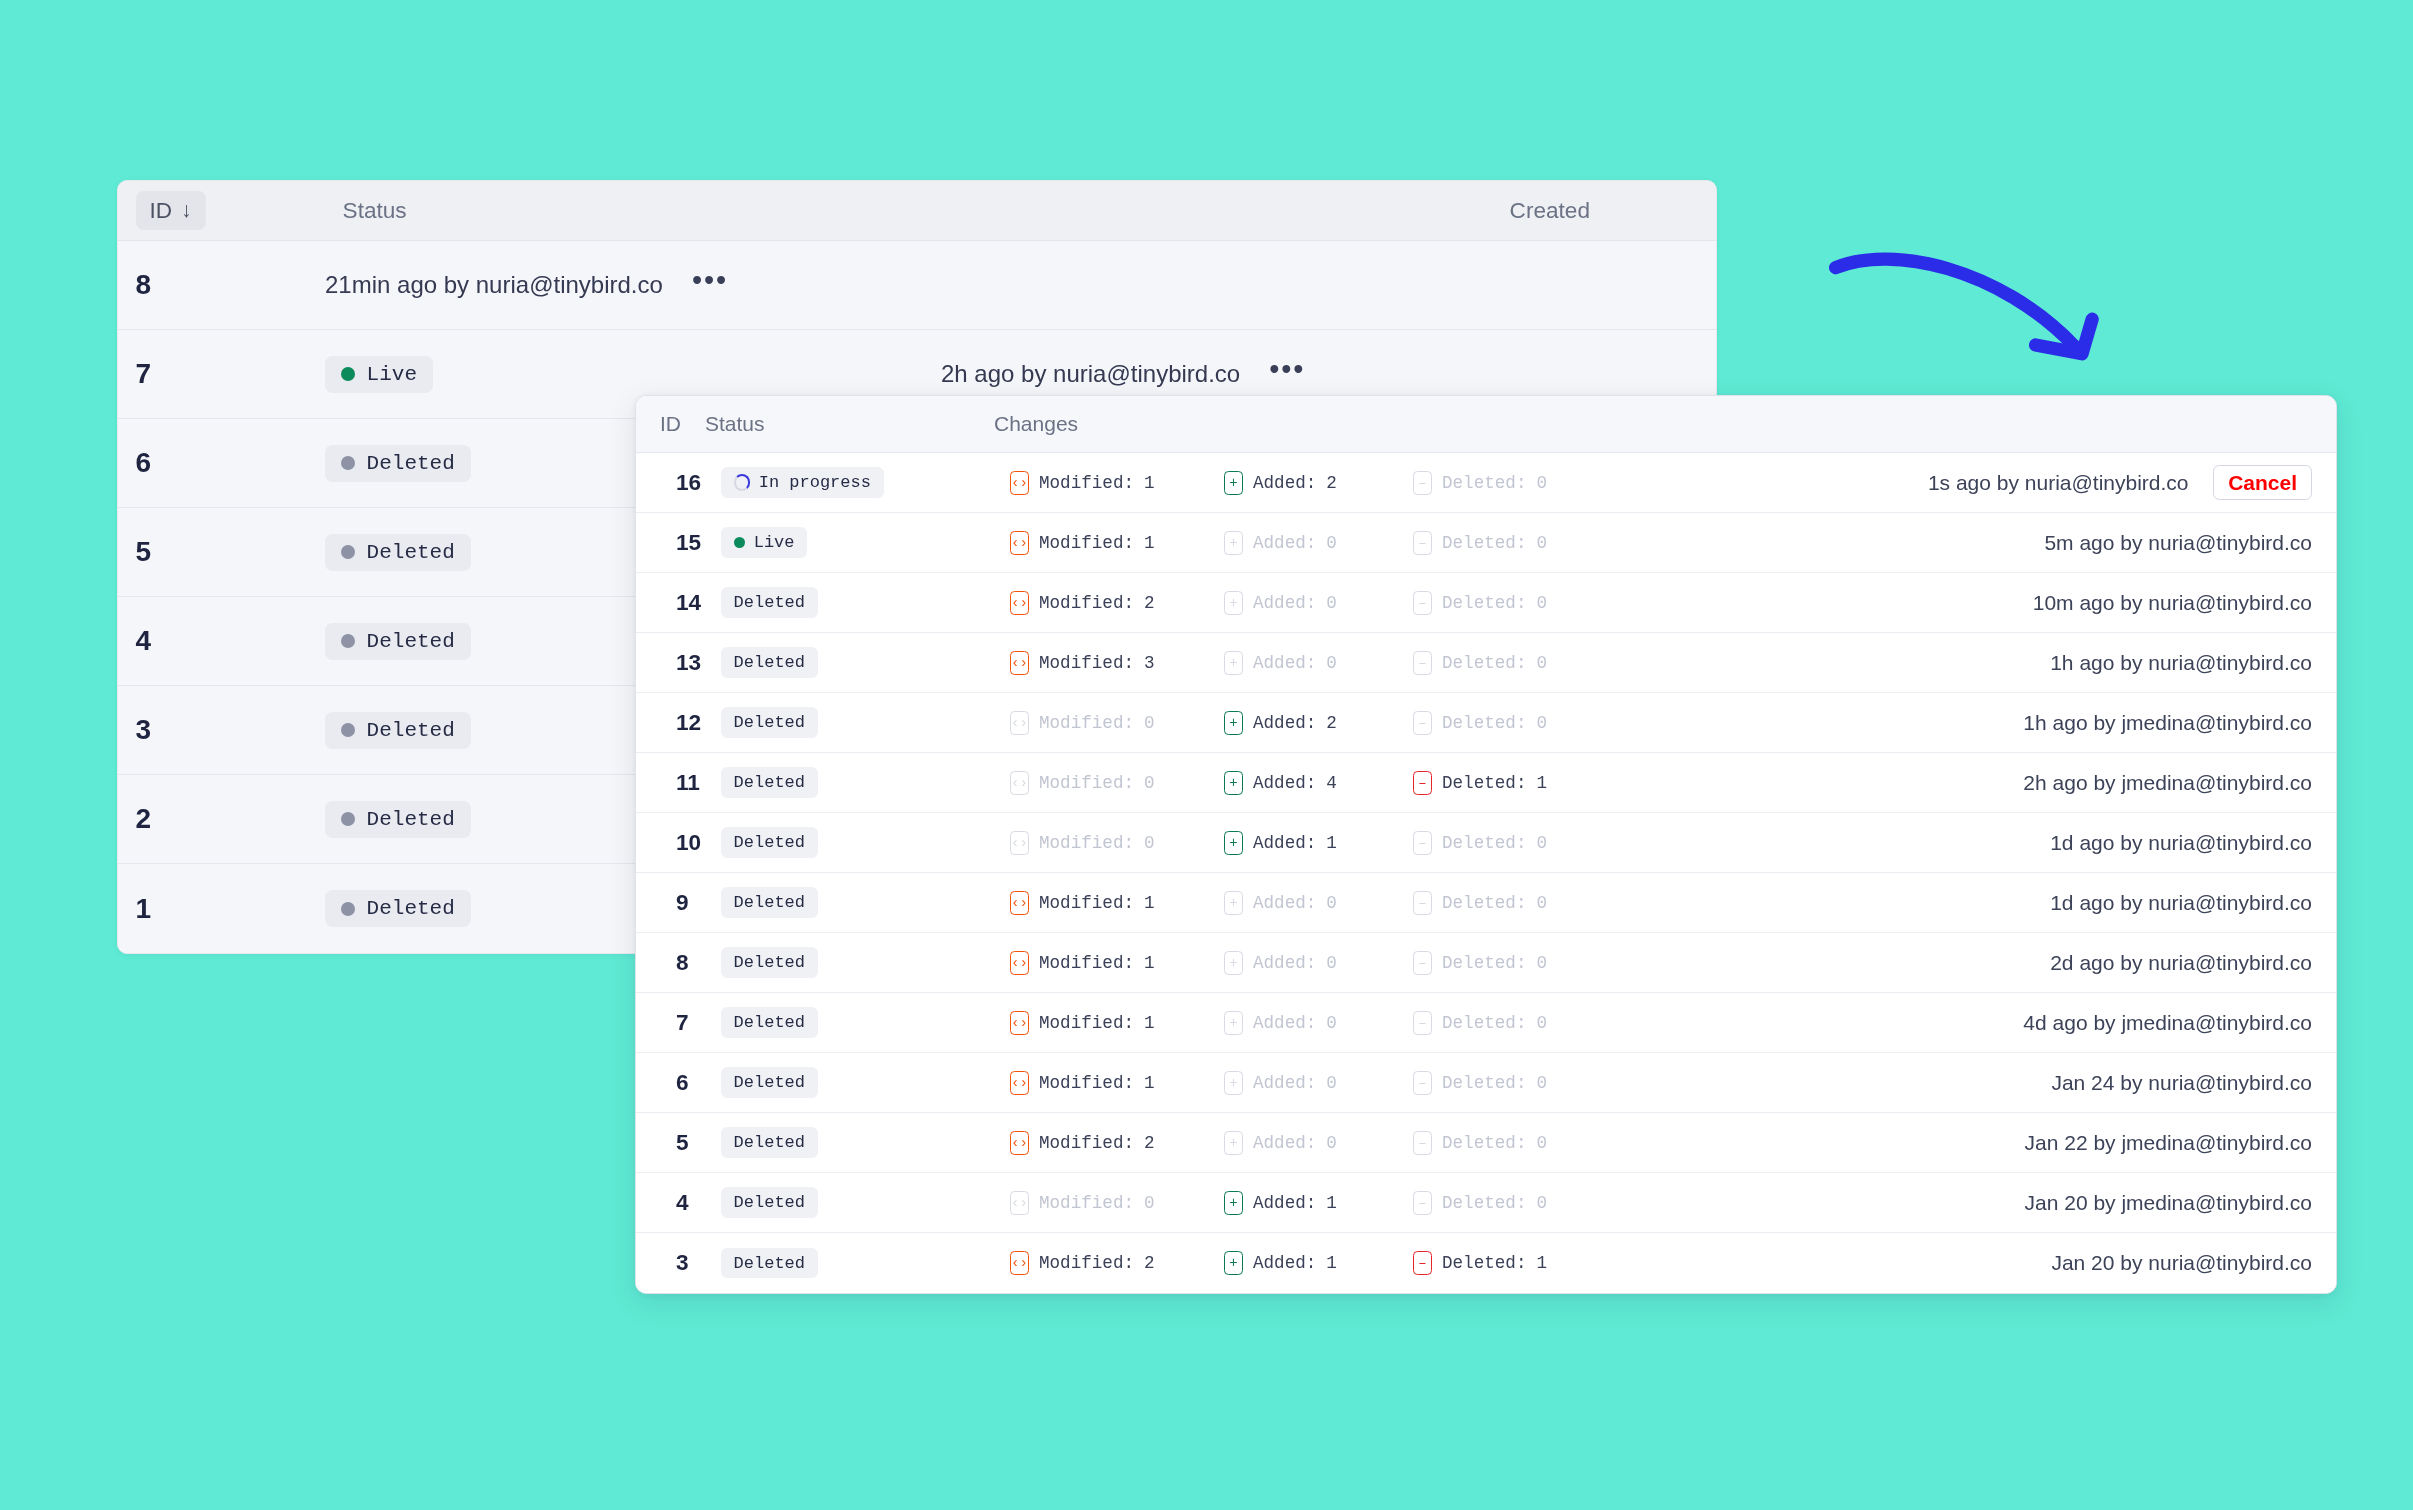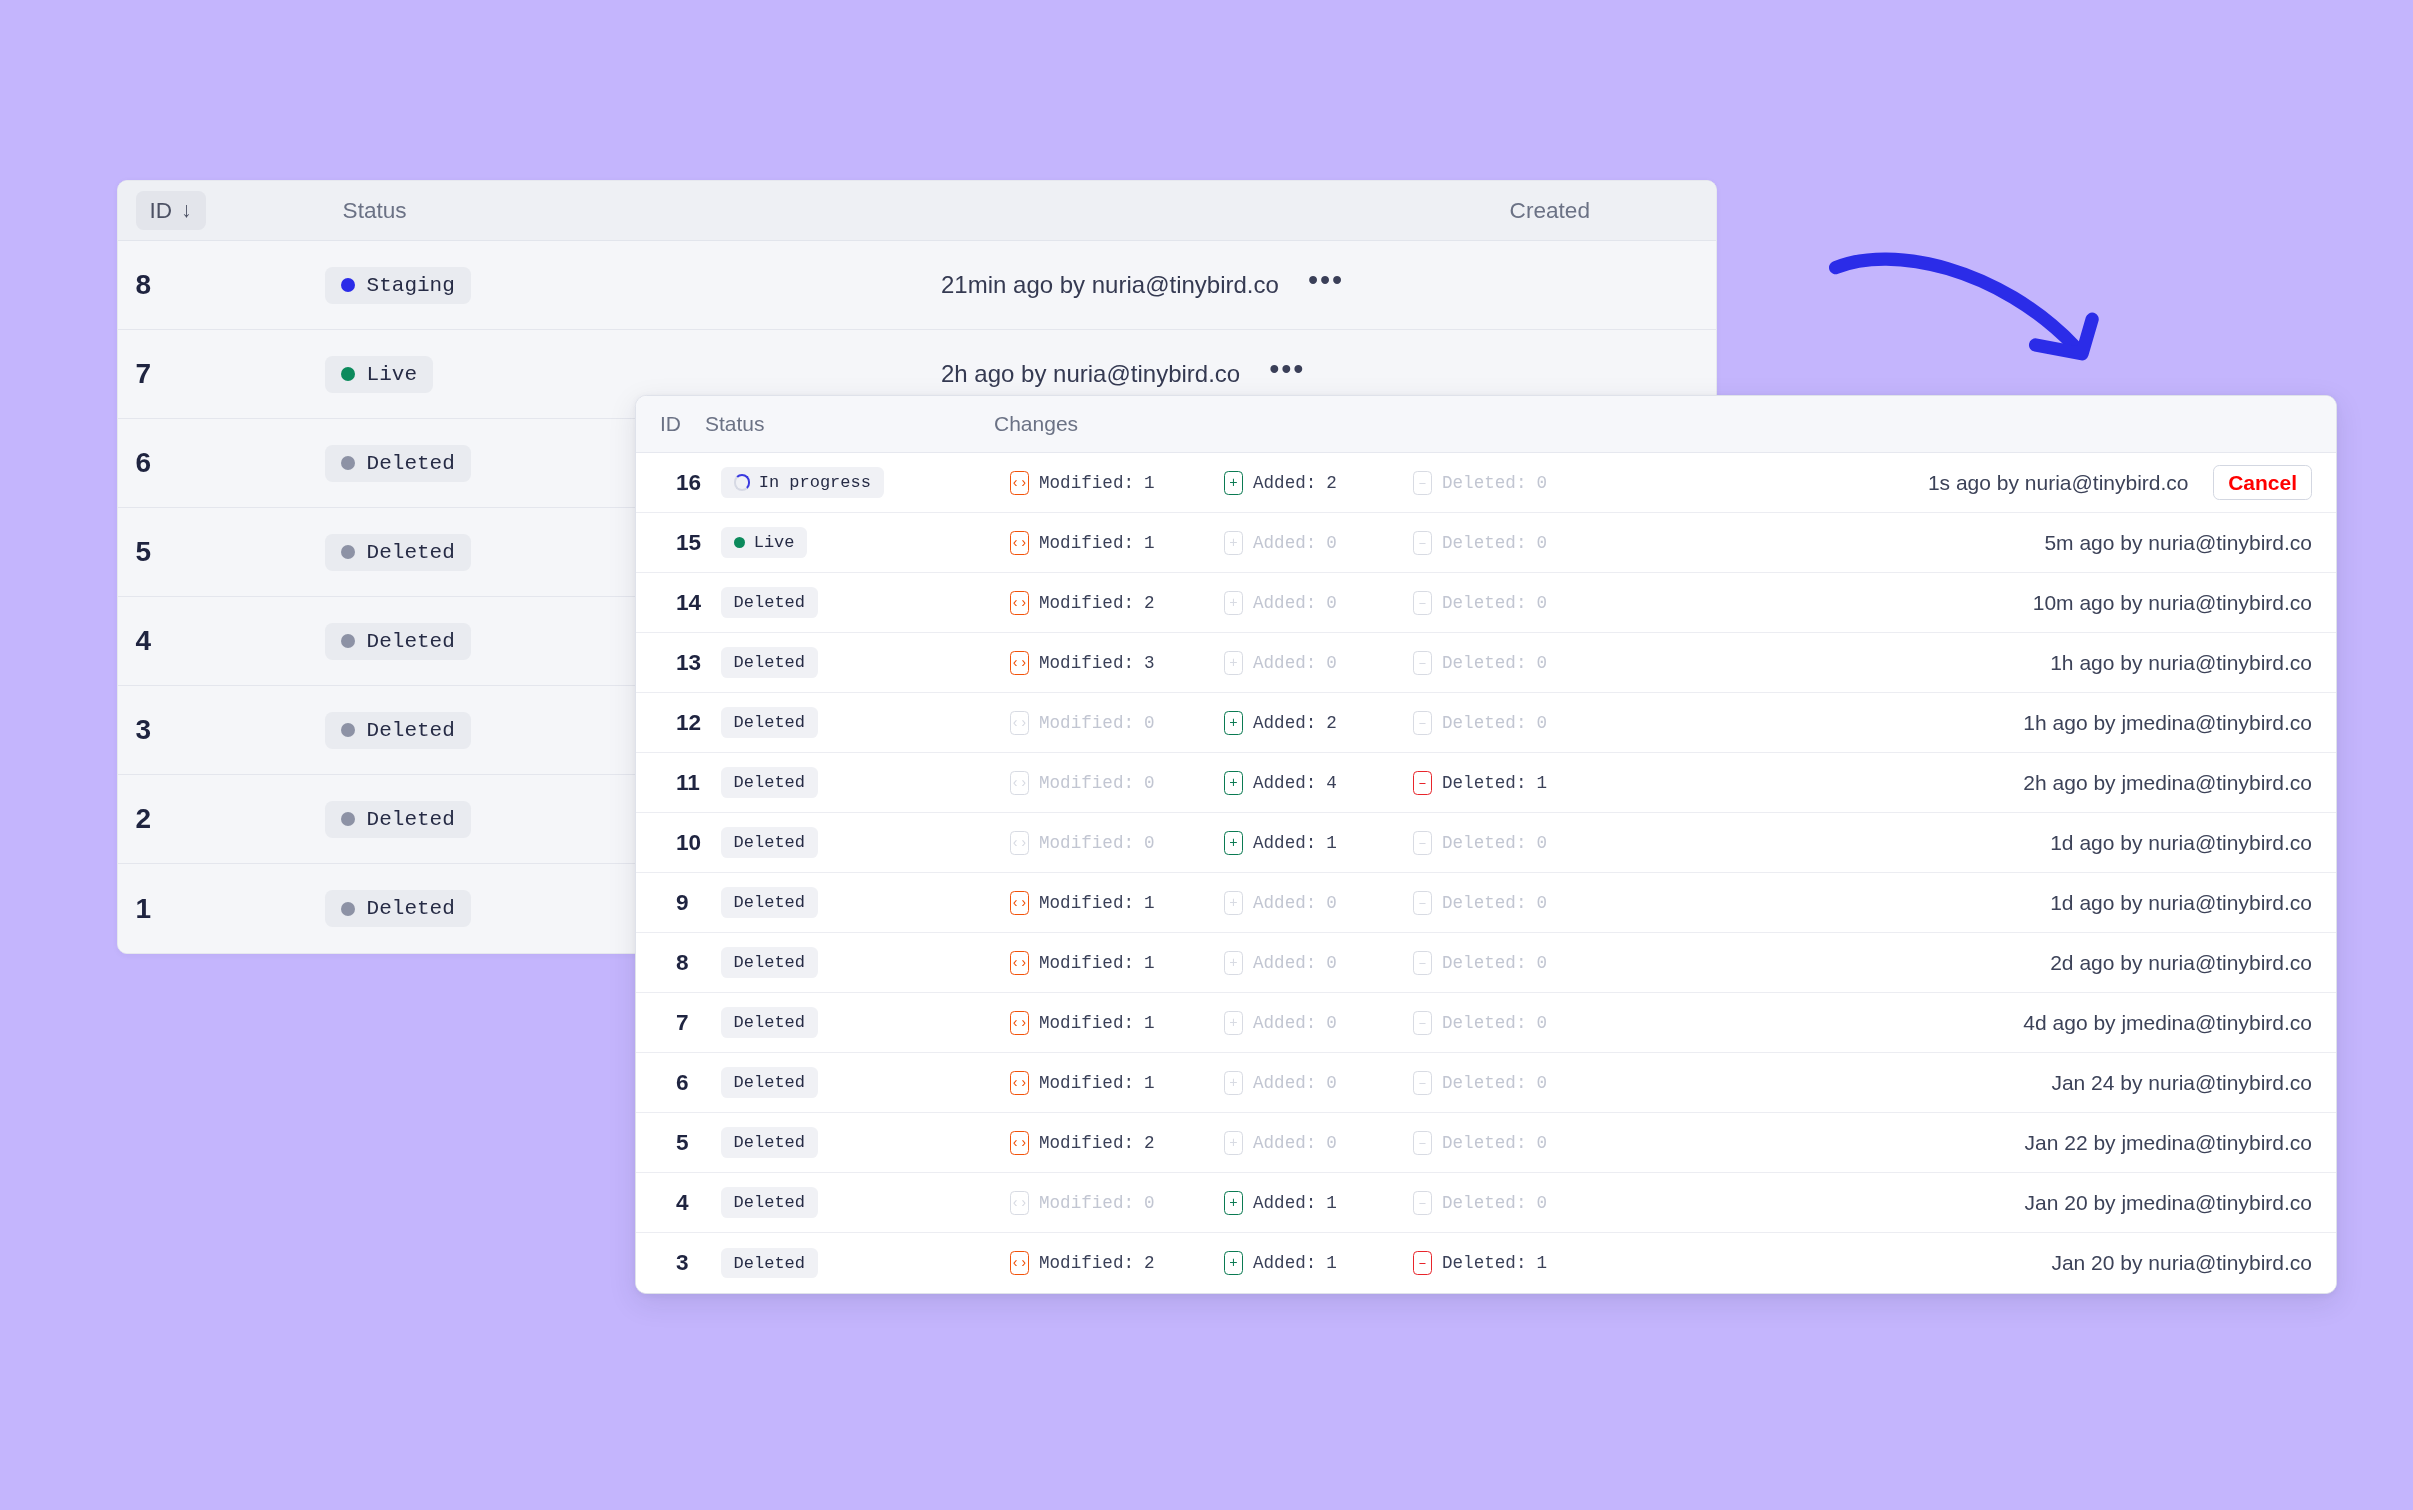--- a/index.html
+++ b/index.html
@@ -9,21 +9,21 @@
     height: 1511px;
     background: #ffffff;
     font-family: "Liberation Sans", sans-serif;
     overflow: hidden;
   }
 
   #stage {
     position: relative;
     width: 2413px;
     height: 1511px;
-    background: #c4b5fd;
+    background: #5eead4;
   }
 
   
   .back-table {
     position: absolute;
     left: 117px;
     top: 180px;
     width: 1600px;
     background: #f5f6f9;
     border: 1.3px solid #e6e8ee;
@@ -274,26 +274,20 @@
           <span>ID</span>
           <span class="sort-arrow">↓</span>
         </span>
       </div>
       <div class="hcell back-col-status">Status</div>
       <div class="hcell back-col-created">Created</div>
     </div>
     <div id="back-rows">
         <div class="back-row">
           <div class="cell-id">8</div>
-          <div class="cell-status">
-            <span class="badge">
-              <span class="dot dot-staging"></span>
-              <span>Staging</span>
-            </span>
-          </div>
           <div class="cell-created">
             <span>21min ago by nuria@tinybird.co</span>
             <span class="dots-menu">•••</span>
           </div>
         </div>
         <div class="back-row">
           <div class="cell-id">7</div>
           <div class="cell-status">
             <span class="badge">
               <span class="dot dot-live"></span>

